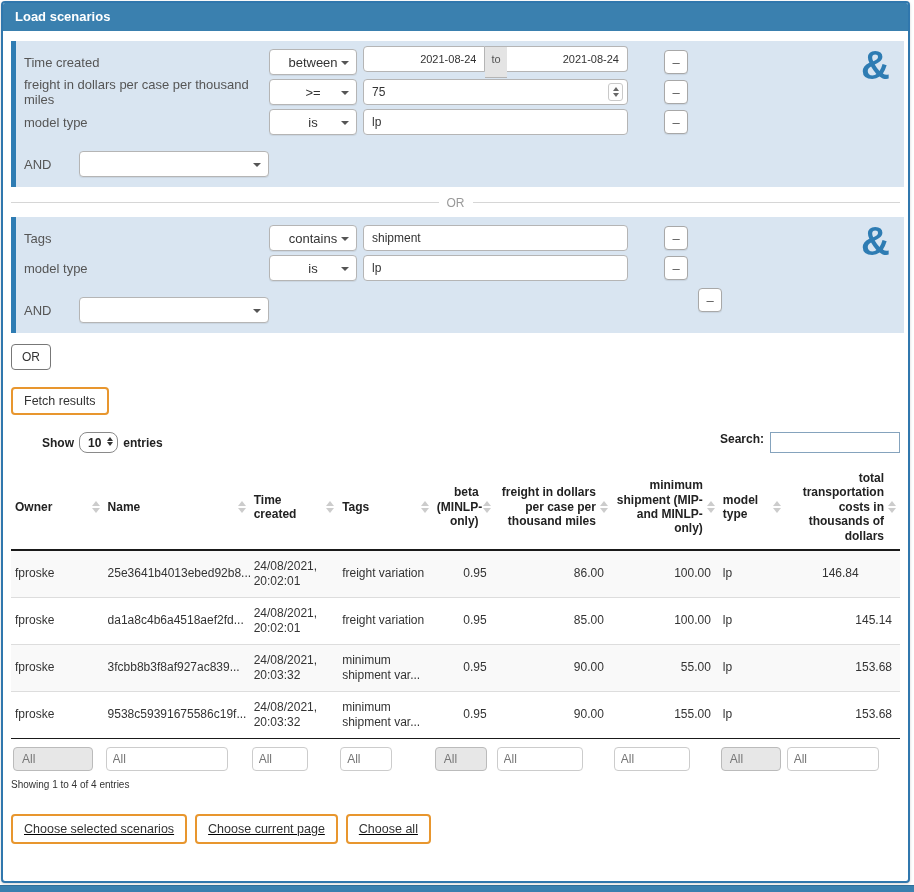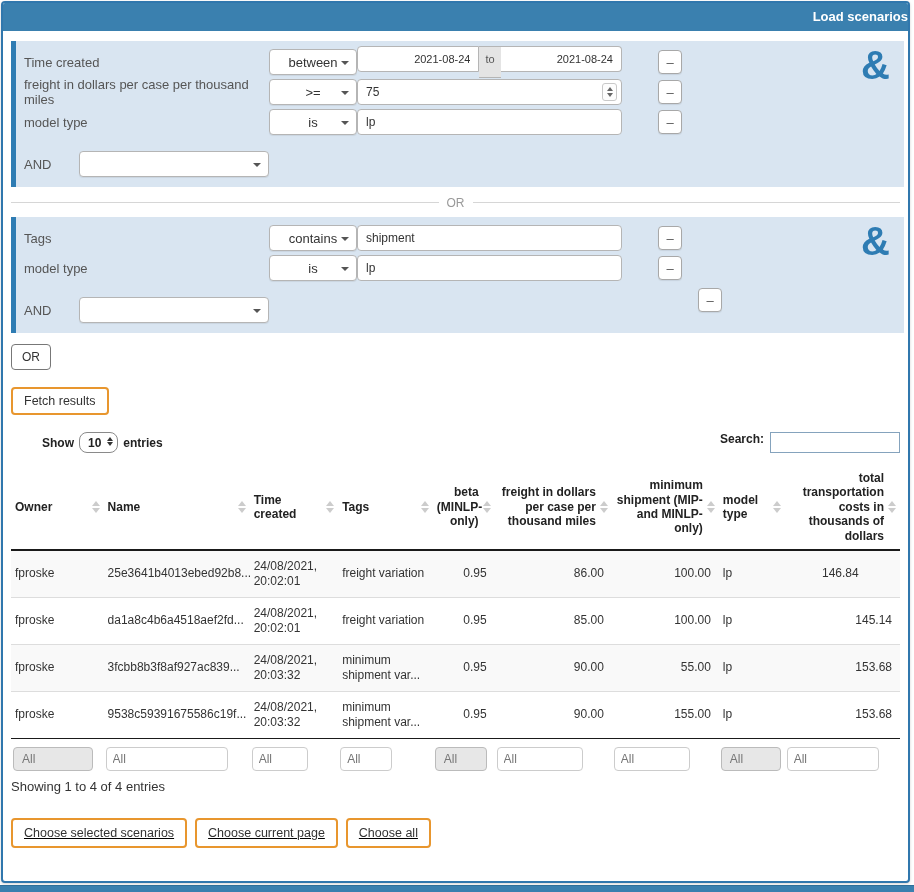--- a/index.html
+++ b/index.html
@@ -6,40 +6,40 @@
   html,body { width: 914px; height: 892px; background: #fff; font-family: "Liberation Sans", sans-serif; }
   body { position: relative; }
 
   .panel {
     position: absolute; left: 1px; top: 1px; width: 909px; height: 882px;
     background: #fff; border: 2px solid #3077ad; border-radius: 4px;
     box-shadow: 0 1px 3px rgba(0,0,0,.18); overflow: hidden;
   }
   .panel-header {
     height: 28px; line-height: 28px; background: #3a80af; color: #fff;
-    font-size: 13px; font-weight: bold; padding-left: 12px; text-align: right;
+    font-size: 13px; font-weight: bold; padding-left: 12px;
   }
   .content { padding: 10px 8px 6px 8px; }
 
   
   .filter-group {
     position: relative; background: #d9e5f1; border-left: 5px solid #2e7cb3;
     padding: 6px 10px 8px 8px; width: 893px;
   }
   .amp { position: absolute; top: 4px; right: 14px; font-size: 40px; font-weight: bold; color: #2e7cb3; line-height: 1; }
   .f-row { display: flex; align-items: center; height: 30px; }
   .f-label { width: 245px; font-size: 13px; color: #555; flex: none; }
   .op-select {
     position: relative; width: 88px; height: 26px; background: #fff; border: 1px solid #b5b5b5;
     border-radius: 4px; font-size: 13px; color: #333; display: flex; align-items: center;
     justify-content: center; box-shadow: 0 1px 1px rgba(0,0,0,.07); cursor: pointer; flex: none;
   }
   .caret { position: absolute; right: 7px; top: 11px; width: 0; height: 0;
     border-left: 4px solid transparent; border-right: 4px solid transparent; border-top: 4px solid #555; }
-  .value-wrap { width: 265px; flex: none; position: relative; display: flex; }
+  .value-wrap { width: 265px; margin-left: 6px; flex: none; position: relative; display: flex; }
   .val-input {
     width: 100%; height: 26px; border: 1px solid #b5b5b5; border-radius: 4px;
     font-size: 12px; color: #333; padding: 0 8px; background: #fff;
     font-family: "Liberation Sans", sans-serif;
   }
   .date-input { flex: 1; height: 26px; border: 1px solid #b5b5b5; font-size: 11px; color: #333;
     padding: 0 8px; text-align: right; min-width: 0; font-family: "Liberation Sans", sans-serif; }
   .date-left { border-radius: 4px 0 0 4px; }
   .date-right { border-radius: 0 4px 4px 0; border-left: none; }
   .to-box { height: 32px; line-height: 24px; padding: 0 6px; font-size: 11px; color: #555;
@@ -109,21 +109,21 @@
   tfoot td:nth-child(3) .col-filter-input { width: 56px; }
   tfoot td:nth-child(4) .col-filter-input { width: 52px; }
   tfoot td:nth-child(5) .col-filter-select { width: 52px; }
   tfoot td:nth-child(6) .col-filter-input { width: 86px; }
   tfoot td:nth-child(7) .col-filter-input { width: 76px; }
   tfoot td:nth-child(8) .col-filter-select { width: 60px; }
   tfoot td:nth-child(9) .col-filter-input { width: 92px; }
 
   
   .summary-row { display: flex; justify-content: space-between; align-items: center; margin-top: 4px; }
-  .summary-text { font-size: 13px; color: #333; }
+  .summary-text { font-size: 10px; color: #333; }
   .pagination { display: flex; align-items: center; gap: 14px; font-size: 12px; }
   .page-prev { color: #888; cursor: pointer; }
   .page-next { color: #333; cursor: pointer; }
   .page-num { min-width: 30px; height: 28px; background: linear-gradient(#ececec, #dcdcdc);
     border: 1px solid #979797; border-radius: 3px; font-size: 12px; color: #222; cursor: pointer;
     font-family: "Liberation Sans", sans-serif; }
 
   .actions-row { display: flex; gap: 8px; margin-top: 24px; text-decoration: underline; }
   .action-btn { height: 30px; padding: 0 11px; background: #fff; border: 2px solid #e8962e; border-radius: 4px;
     font-size: 12.5px; color: #333; cursor: pointer; font-family: "Liberation Sans", sans-serif; }

